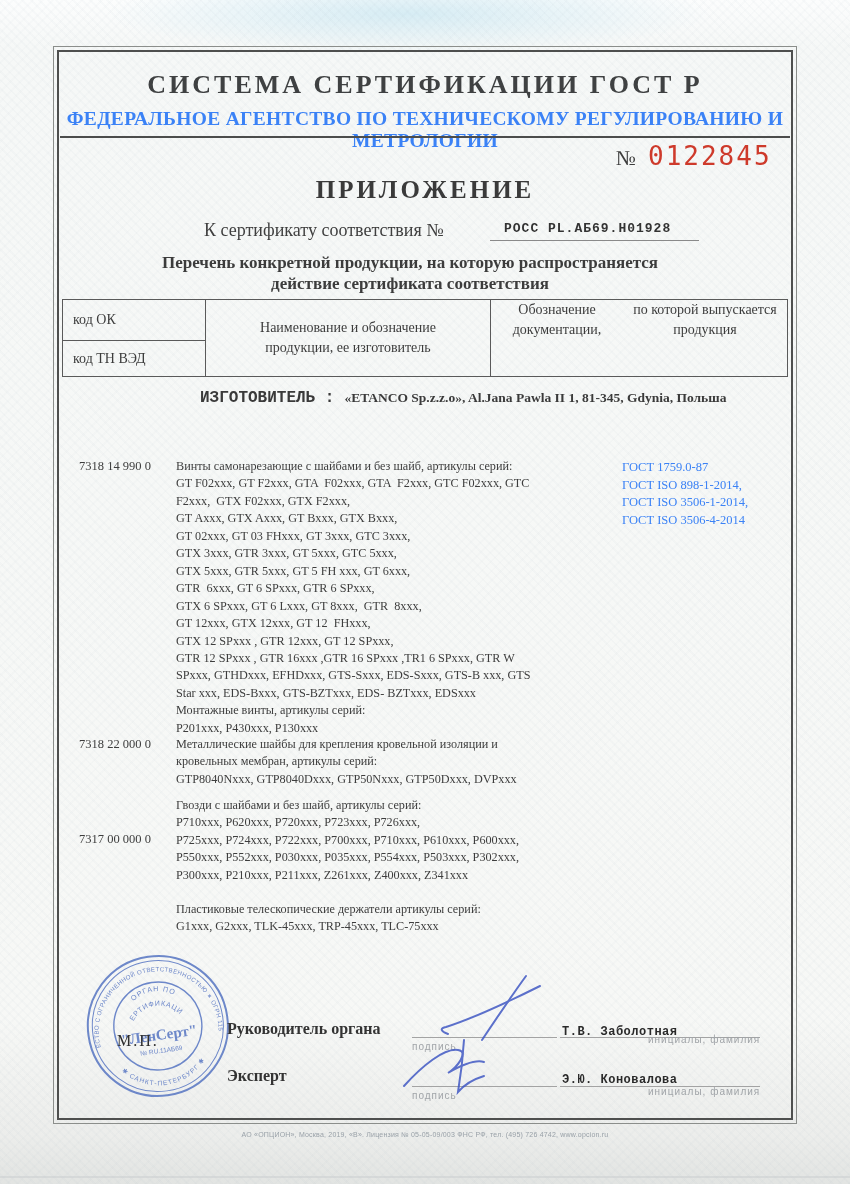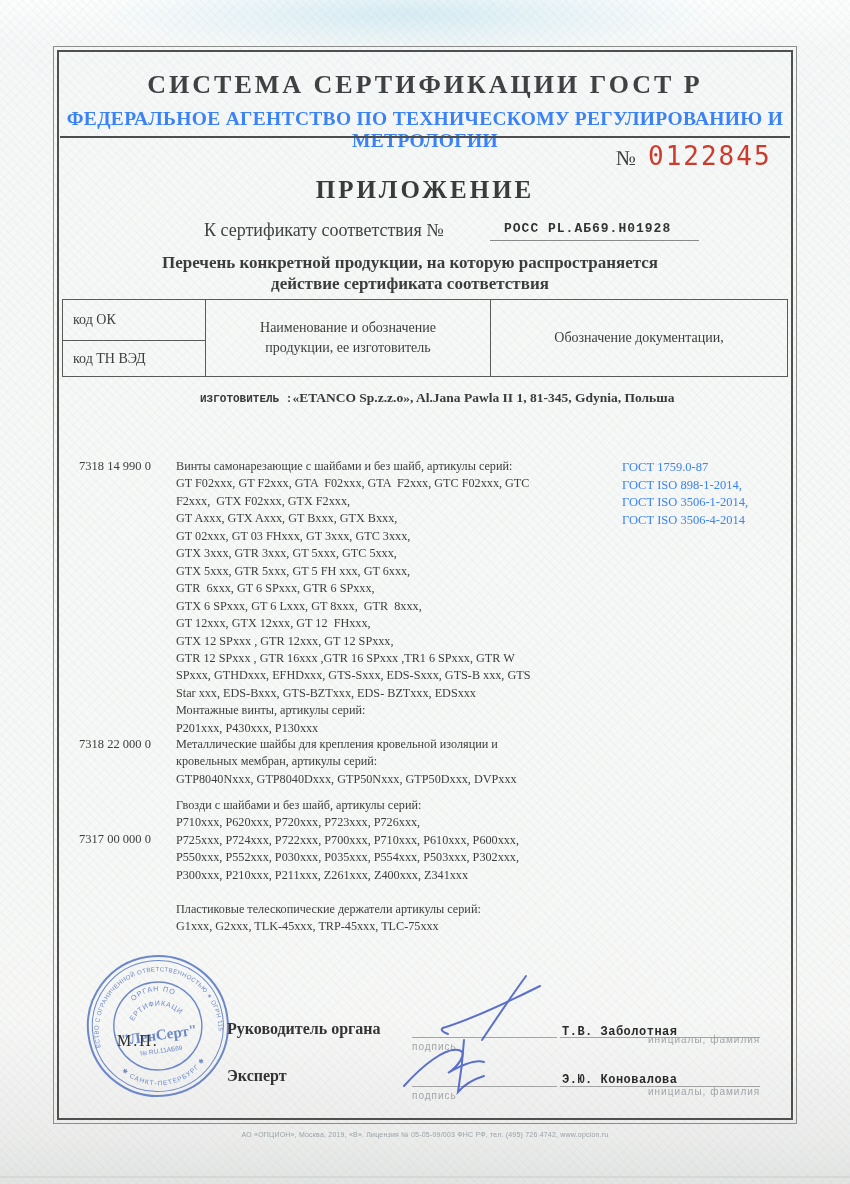--- a/index.html
+++ b/index.html
@@ -27,23 +27,23 @@
   .doc-title{left:60px;top:176px;width:730px;text-align:center;font-size:25px;font-weight:bold;letter-spacing:3px;color:#3a3a3a;}
   .cert-label{left:204px;top:220px;font-size:18px;color:#3f3f3f;}
   .cert-no{left:490px;top:221px;font-family:"Liberation Mono",monospace;font-weight:bold;font-size:13px;letter-spacing:1px;color:#333;
            border-bottom:1px solid #8a8a8a;padding:0 28px 4px 14px;}
   .subtitle{left:60px;top:252px;width:700px;text-align:center;font-size:17px;font-weight:bold;line-height:21px;color:#3c3c3c;}
   .tbl{left:62px;top:299px;width:726px;height:78px;border:1.5px solid #5a5a5a;box-sizing:border-box;display:flex;font-size:14px;color:#3c3c3c;}
   .tbl-c1{width:143px;border-right:1.5px solid #5a5a5a;box-sizing:border-box;display:flex;flex-direction:column;}
   .tbl-c1a{height:41px;border-bottom:1.5px solid #5a5a5a;box-sizing:border-box;display:flex;align-items:center;padding-left:10px;}
   .tbl-c1b{flex:1;display:flex;align-items:center;padding-left:10px;}
   .tbl-c2{width:285px;border-right:1.5px solid #5a5a5a;box-sizing:border-box;display:flex;flex-direction:column;justify-content:center;text-align:center;line-height:20px;}
-  .tbl-c3{flex:1;display:flex;flex-direction:column;justify-content:center;text-align:center;line-height:20px;}
+  .tbl-c3{flex:1;display:flex;flex-direction:row;justify-content:center;text-align:center;line-height:20px;}
   .mfr{left:200px;top:388px;white-space:pre;}
-  .mfr-label{font-family:"Liberation Mono",monospace;font-weight:bold;font-size:11px;color:#3a3a3a;}
+  .mfr-label{font-family:"Liberation Mono",monospace;font-weight:bold;font-size:16px;color:#3a3a3a;margin-right:10px;}
   .mfr-value{font-size:13.5px;font-weight:bold;color:#3a3a3a;}
   .code{font-size:12.5px;color:#3d3d3d;white-space:pre;}
   .plines{font-size:12.2px;line-height:17.45px;color:#3d3d3d;white-space:pre;}
   .docs{font-size:12.5px;line-height:17.5px;color:#3b82f6;white-space:pre;}
   .p1c{left:79px;top:459px;} .p1t{left:176px;top:458px;} .p1d{left:622px;top:459px;}
   .p2c{left:79px;top:737px;} .p2t{left:176px;top:736px;}
   .p3c{left:79px;top:832px;} .p3t{left:176px;top:797px;}
   .p4t{left:176px;top:901px;}
   .stamp{left:84px;top:952px;width:148px;height:150px;transform:rotate(-8deg);opacity:.88;}
   .mp{left:117px;top:1032px;font-size:16px;letter-spacing:2px;color:#2e2e2e;}
@@ -91,20 +91,21 @@
   <div class="tbl-c1">
     <div class="tbl-c1a">код ОК</div>
     <div class="tbl-c1b">код ТН ВЭД</div>
   </div>
   <div class="tbl-c2">
       <div>Наименование и обозначение</div>
       <div>продукции, ее изготовитель</div>
     </div>
   <div class="tbl-c3">
       <div>Обозначение документации,</div>
+      <div>по которой выпускается продукция</div>
     </div>
 </div>
 
 <div class="abs mfr"><span class="mfr-label">ИЗГОТОВИТЕЛЬ :</span><span class="mfr-value">«ETANCO Sp.z.z.o», Al.Jana Pawla II 1, 81-345, Gdynia, Польша</span></div>
 
 <div class="abs code p1c">7318 14 990 0</div>
 <div class="abs plines p1t"><div>Винты самонарезающие с шайбами и без шайб, артикулы серий:</div><div>GT F02xxx, GT F2xxx, GTA  F02xxx, GTA  F2xxx, GTC F02xxx, GTC</div><div>F2xxx,  GTX F02xxx, GTX F2xxx,</div><div>GT Axxx, GTX Axxx, GT Bxxx, GTX Bxxx,</div><div>GT 02xxx, GT 03 FHxxx, GT 3xxx, GTC 3xxx,</div><div>GTX 3xxx, GTR 3xxx, GT 5xxx, GTC 5xxx,</div><div>GTX 5xxx, GTR 5xxx, GT 5 FH xxx, GT 6xxx,</div><div>GTR  6xxx, GT 6 SPxxx, GTR 6 SPxxx,</div><div>GTX 6 SPxxx, GT 6 Lxxx, GT 8xxx,  GTR  8xxx,</div><div>GT 12xxx, GTX 12xxx, GT 12  FHxxx,</div><div>GTX 12 SPxxx , GTR 12xxx, GT 12 SPxxx,</div><div>GTR 12 SPxxx , GTR 16xxx ,GTR 16 SPxxx ,TR1 6 SPxxx, GTR W</div><div>SPxxx, GTHDxxx, EFHDxxx, GTS-Sxxx, EDS-Sxxx, GTS-B xxx, GTS</div><div>Star xxx, EDS-Bxxx, GTS-BZTxxx, EDS- BZTxxx, EDSxxx</div><div>Монтажные винты, артикулы серий:</div><div>P201xxx, P430xxx, P130xxx</div></div>
 <div class="abs docs p1d"><div>ГОСТ 1759.0-87</div><div>ГОСТ ISO 898-1-2014,</div><div>ГОСТ ISO 3506-1-2014,</div><div>ГОСТ ISO 3506-4-2014</div></div>
 
 <div class="abs code p2c">7318 22 000 0</div>

